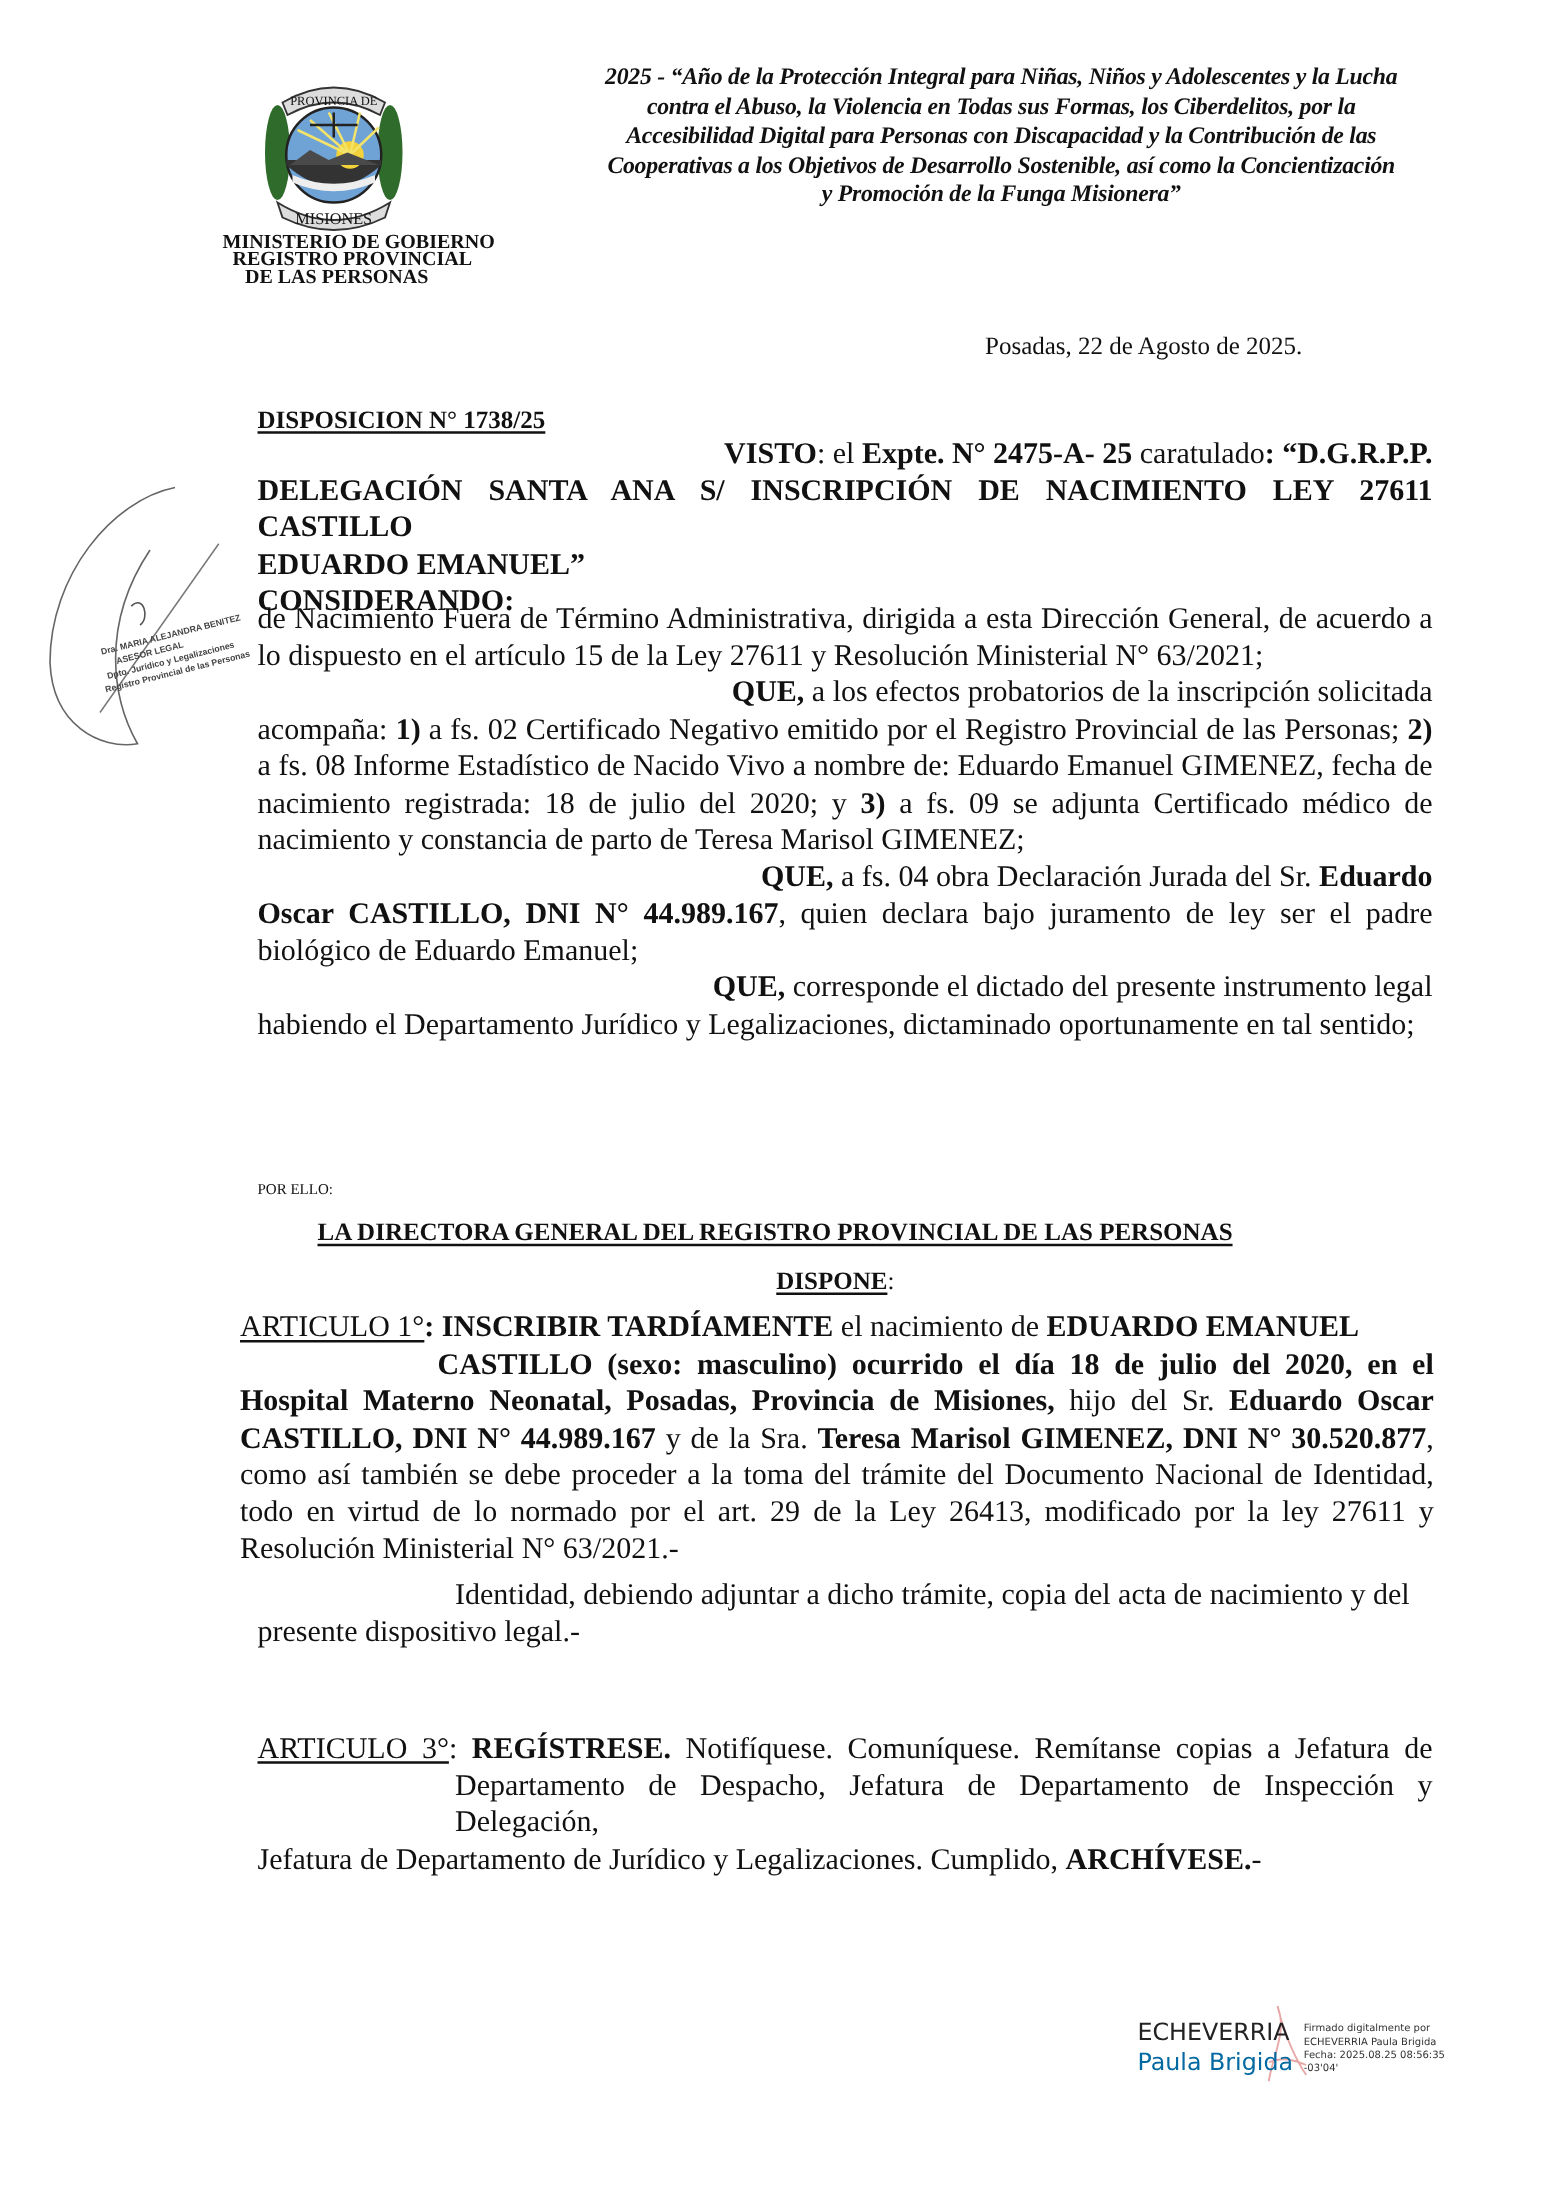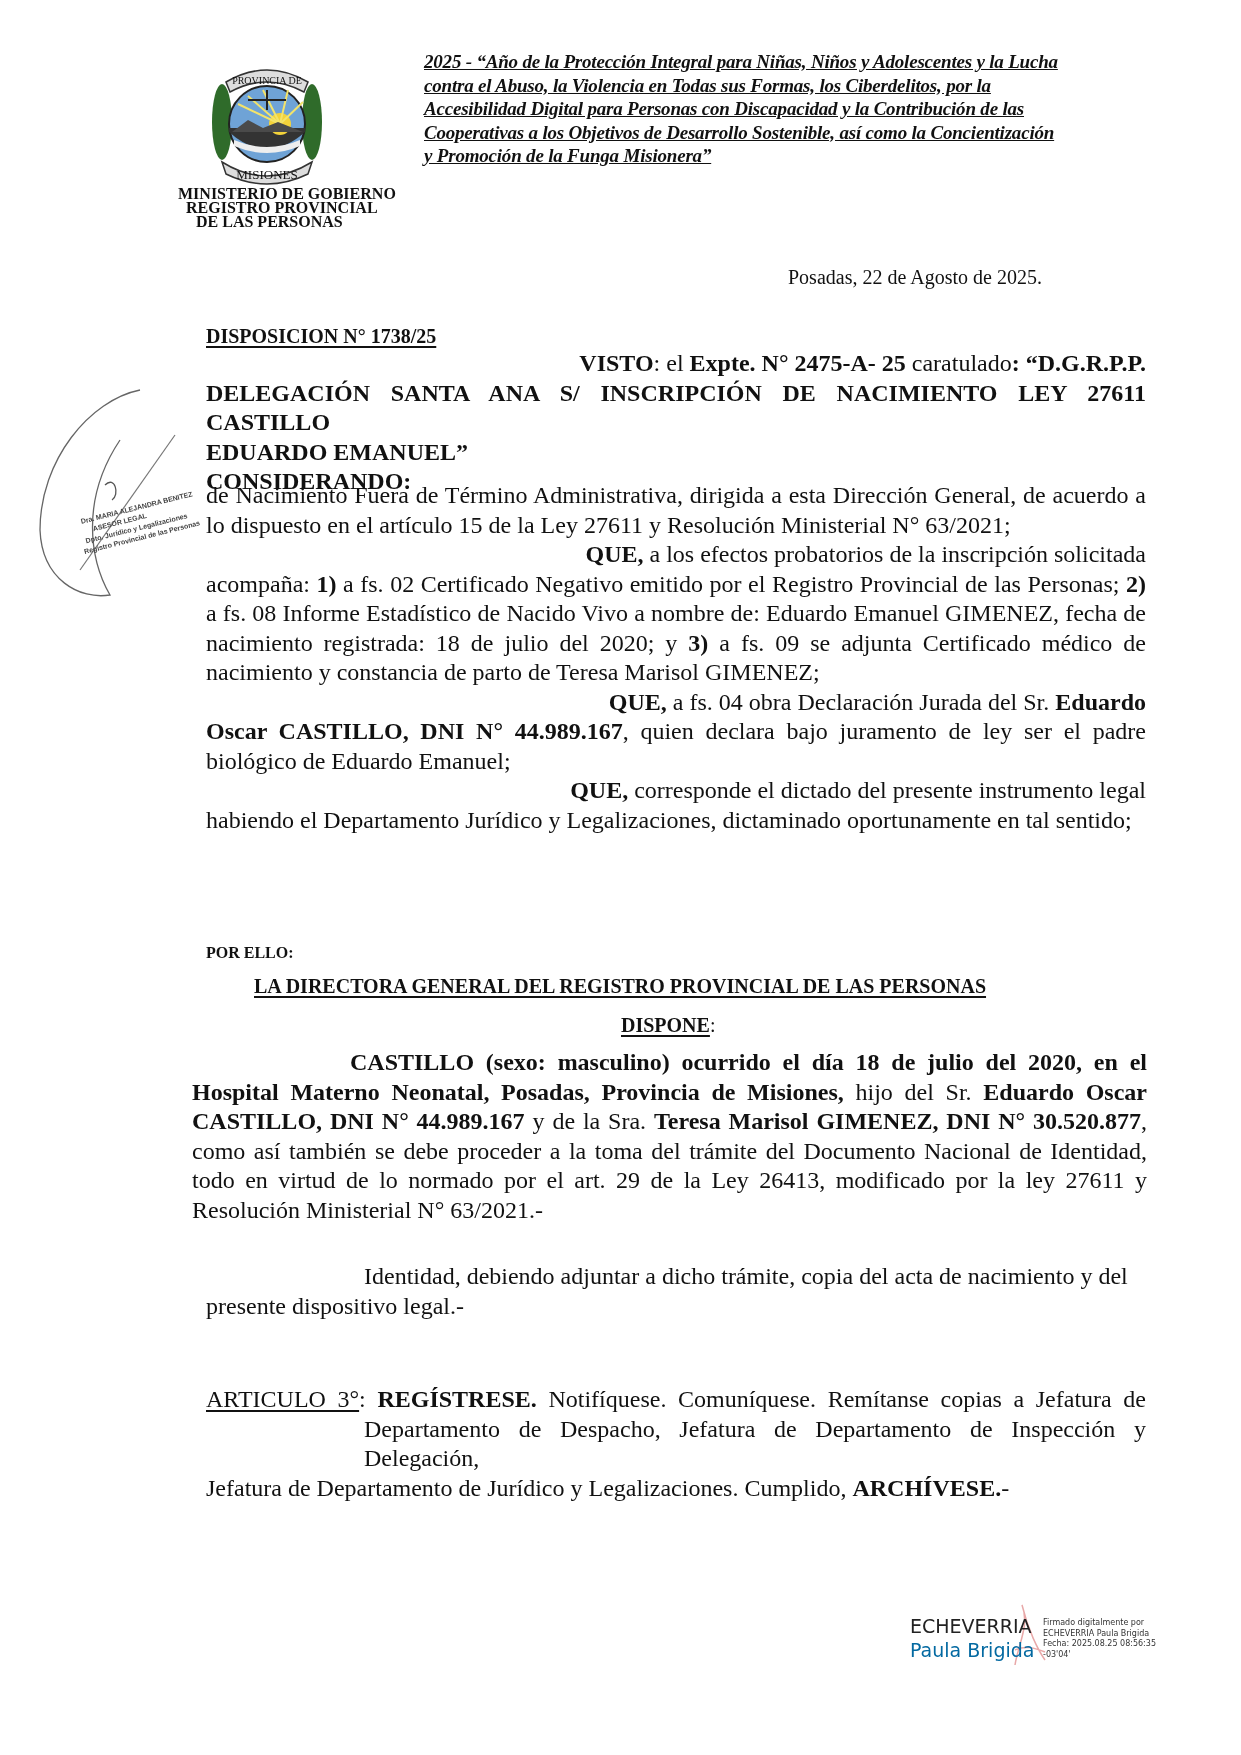--- a/index.html
+++ b/index.html
@@ -7,33 +7,33 @@
          font-family: "Liberation Serif", serif; color: #111; }
   .abs { position: absolute; }
   .b { font-weight: bold; }
   .u { text-decoration: underline; text-decoration-thickness: 2px; text-underline-offset: 3px; }
 
   
   .seal { left: 208px; top: 62px; width: 118px; height: 125px; }
   .ministry { left: 178px; top: 187px; font-size: 16px; font-weight: bold; line-height: 14px; }
   .ministry div:nth-child(2) { padding-left: 8px; }
   .ministry div:nth-child(3) { padding-left: 18px; }
-  .motto { left: 424px; top: 50px; width: 730px; font-style: italic; font-weight: bold;
-           font-size: 19px; line-height: 23.5px; letter-spacing: -0.2px; text-decoration: underline; }
+  .motto { left: 436px; top: 50px; width: 730px; text-align: center; font-style: italic; font-weight: bold;
+           font-size: 19px; line-height: 23.5px; letter-spacing: -0.2px; }
 
   .date { left: 788px; top: 266px; font-size: 20px; }
 
   .text { font-size: 24px; line-height: 29.5px; text-align: justify; }
   .block { left: 206px; width: 940px; }
   .indent-line { text-align: right; }
   .title-disp { left: 206px; top: 325px; font-size: 20px; font-weight: bold; }
 
   .stamp { left: 20px; top: 380px; width: 180px; height: 230px; }
 
-  .por { left: 206px; top: 944px; font-size: 16px; font-weight: bold; }
+  .por { left: 206px; top: 944px; font-size: 12px; font-weight: normal; }
   .directora { left: 254px; top: 975px; font-size: 20px; font-weight: bold; }
   .dispone { left: 621px; top: 1014px; font-size: 20px; }
 
   .art1 { left: 192px; top: 1048px; width: 955px; }
   .art2 { left: 206px; top: 1262px; width: 940px; }
   .art3 { left: 206px; top: 1385px; width: 940px; }
   .cont { padding-left: 158px; }
 
   
   .sig { left: 910px; top: 1614px; font-family: "DejaVu Sans", sans-serif; }
@@ -123,20 +123,21 @@
     <div class="indent-line"><span class="b">QUE,</span><span> corresponde el dictado del presente instrumento legal</span></div>
     <div>habiendo el Departamento Jurídico y Legalizaciones, dictaminado oportunamente en tal sentido;</div>
   </div>
 </div>
 
 <div class="abs por">POR ELLO:</div>
 <div class="abs directora u">LA  DIRECTORA GENERAL DEL REGISTRO PROVINCIAL DE LAS PERSONAS</div>
 <div class="abs dispone"><span class="b u">DISPONE</span><span>:</span></div>
 
 <div class="abs art1 text">
+  <div style="text-align:left;"><span class="u">ARTICULO 1°</span><span class="b">: </span><span class="b">INSCRIBIR TARDÍAMENTE</span><span> el nacimiento de </span><span class="b">EDUARDO EMANUEL</span></div>
   <div style="text-indent:158px; padding-left:0;"><span class="b">CASTILLO (sexo: masculino) ocurrido el día 18 de julio del 2020, en el Hospital Materno Neonatal, Posadas, Provincia de Misiones,</span><span> hijo del Sr. </span><span class="b">Eduardo Oscar CASTILLO, DNI N° 44.989.167</span><span> y de la Sra. </span><span class="b">Teresa Marisol GIMENEZ, DNI N° 30.520.877</span><span>, como así también se debe proceder a la toma del trámite del Documento Nacional de Identidad, todo en virtud de lo normado por el art. 29 de la Ley 26413, modificado por la ley 27611 y Resolución Ministerial N° 63/2021.-</span></div>
 </div>
 
 <div class="abs art2 text">
   <div class="cont" style="text-align:left;">Identidad, debiendo adjuntar a dicho trámite, copia del acta de nacimiento y del</div>
   <div>presente dispositivo legal.-</div>
 </div>
 
 <div class="abs art3 text">
   <div style="text-align:justify; text-align-last:justify;"><span class="u">ARTICULO  3°</span><span>: </span><span class="b">REGÍSTRESE.</span><span> Notifíquese. Comuníquese. Remítanse copias a Jefatura de</span></div>

